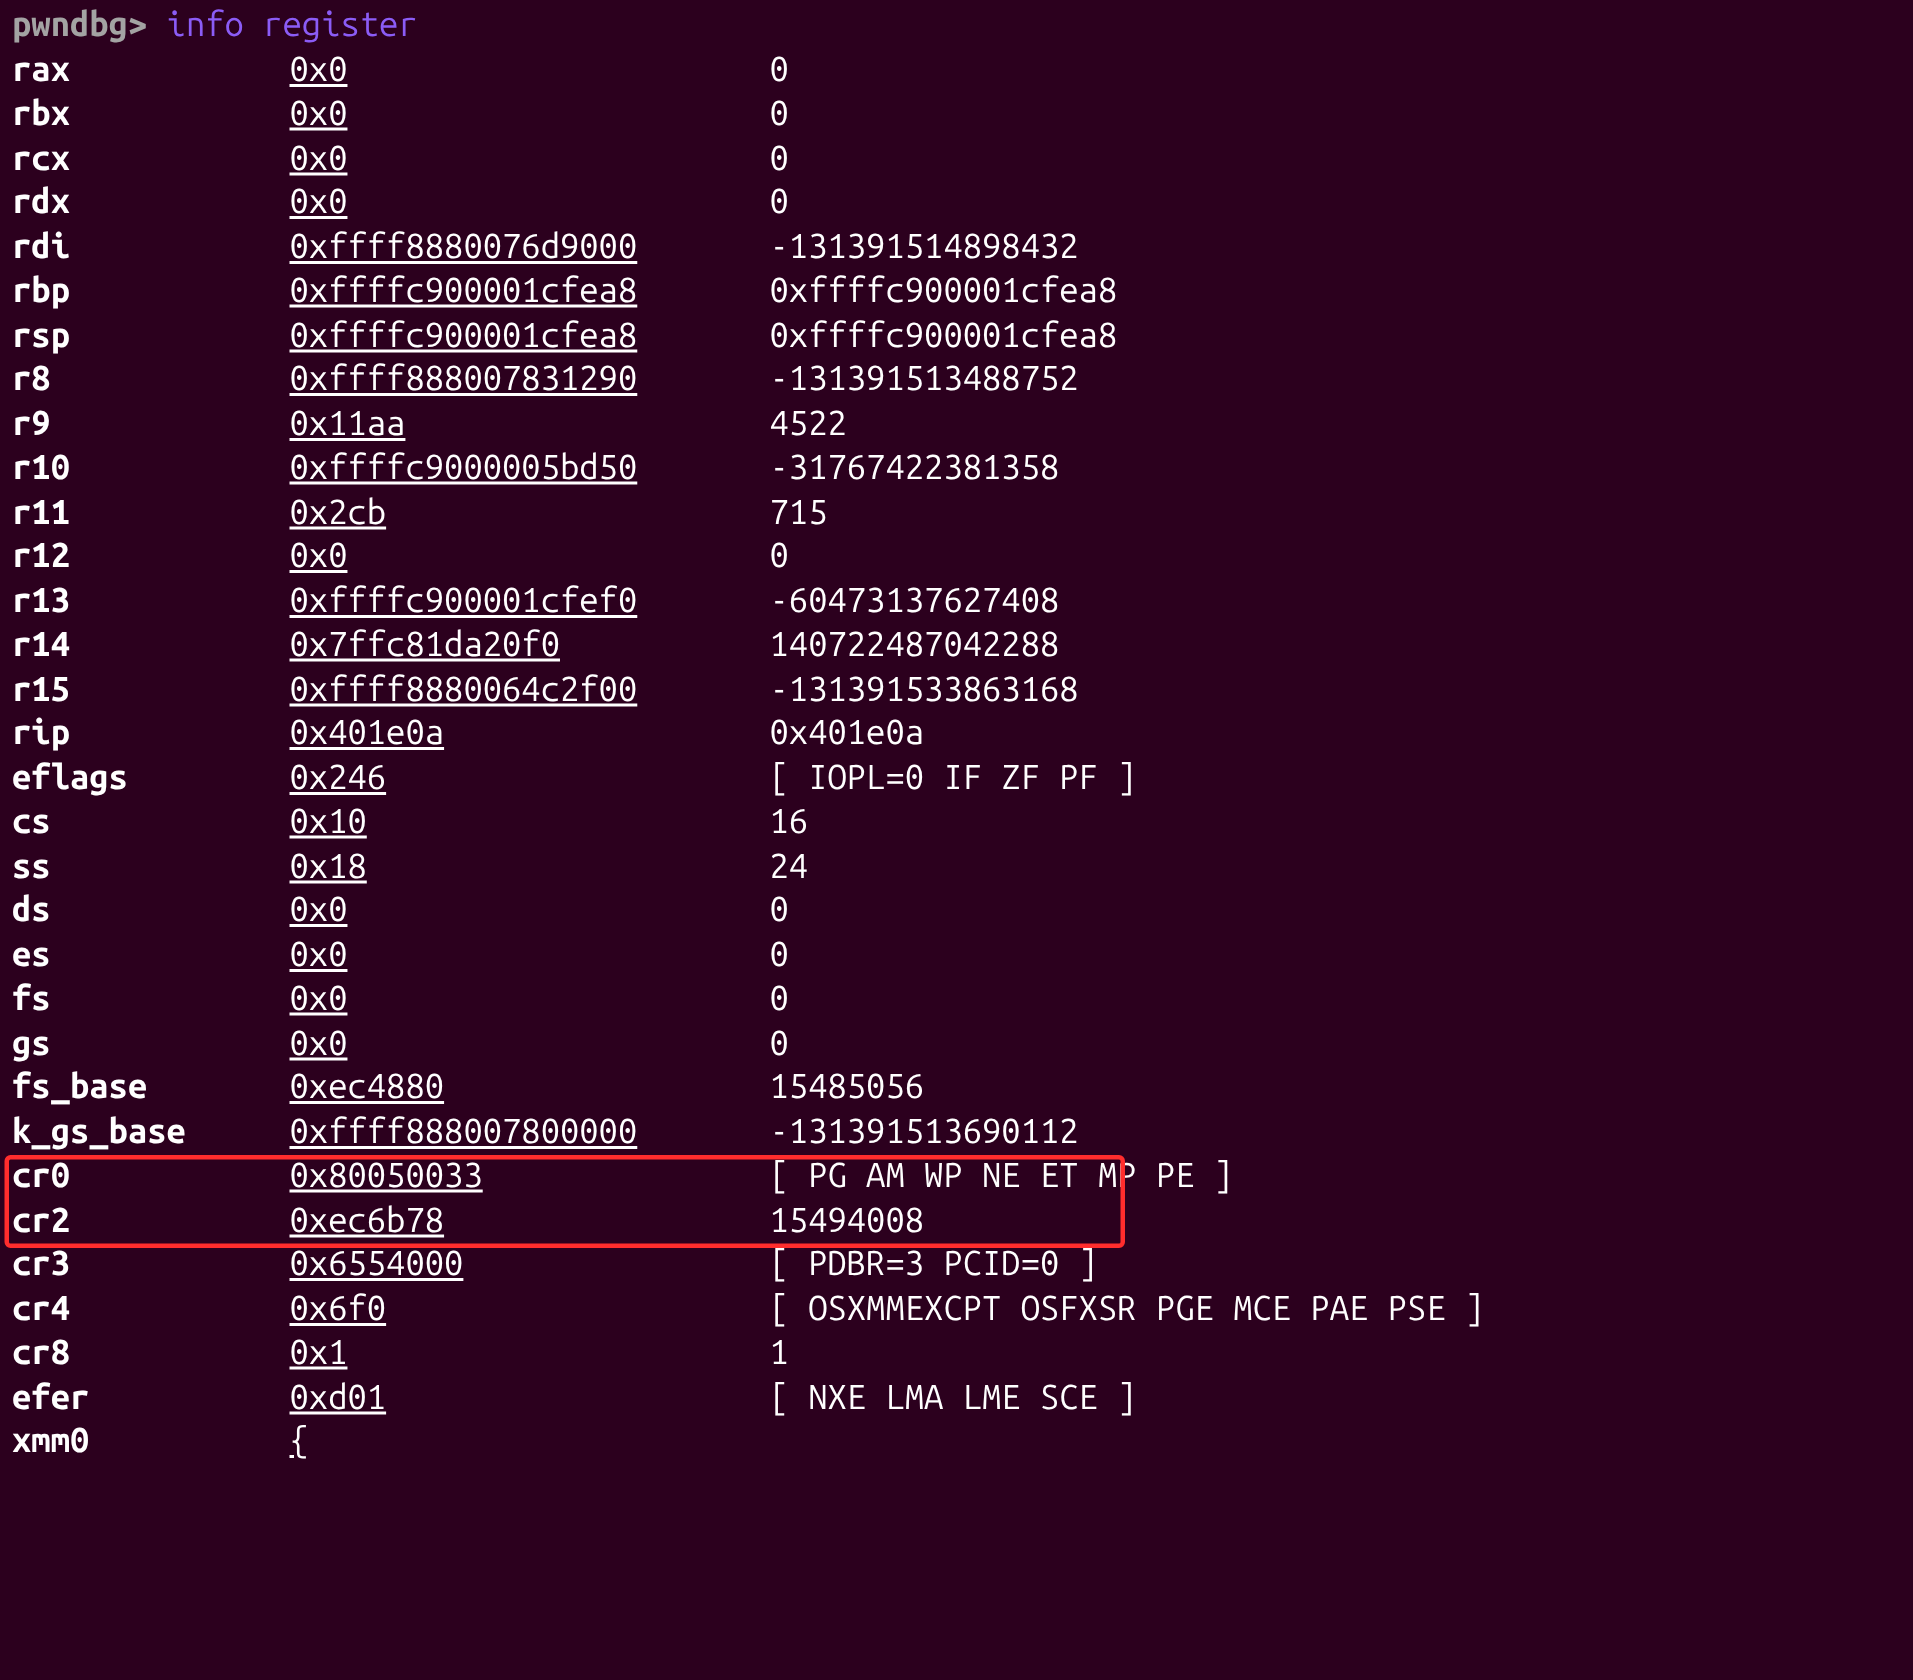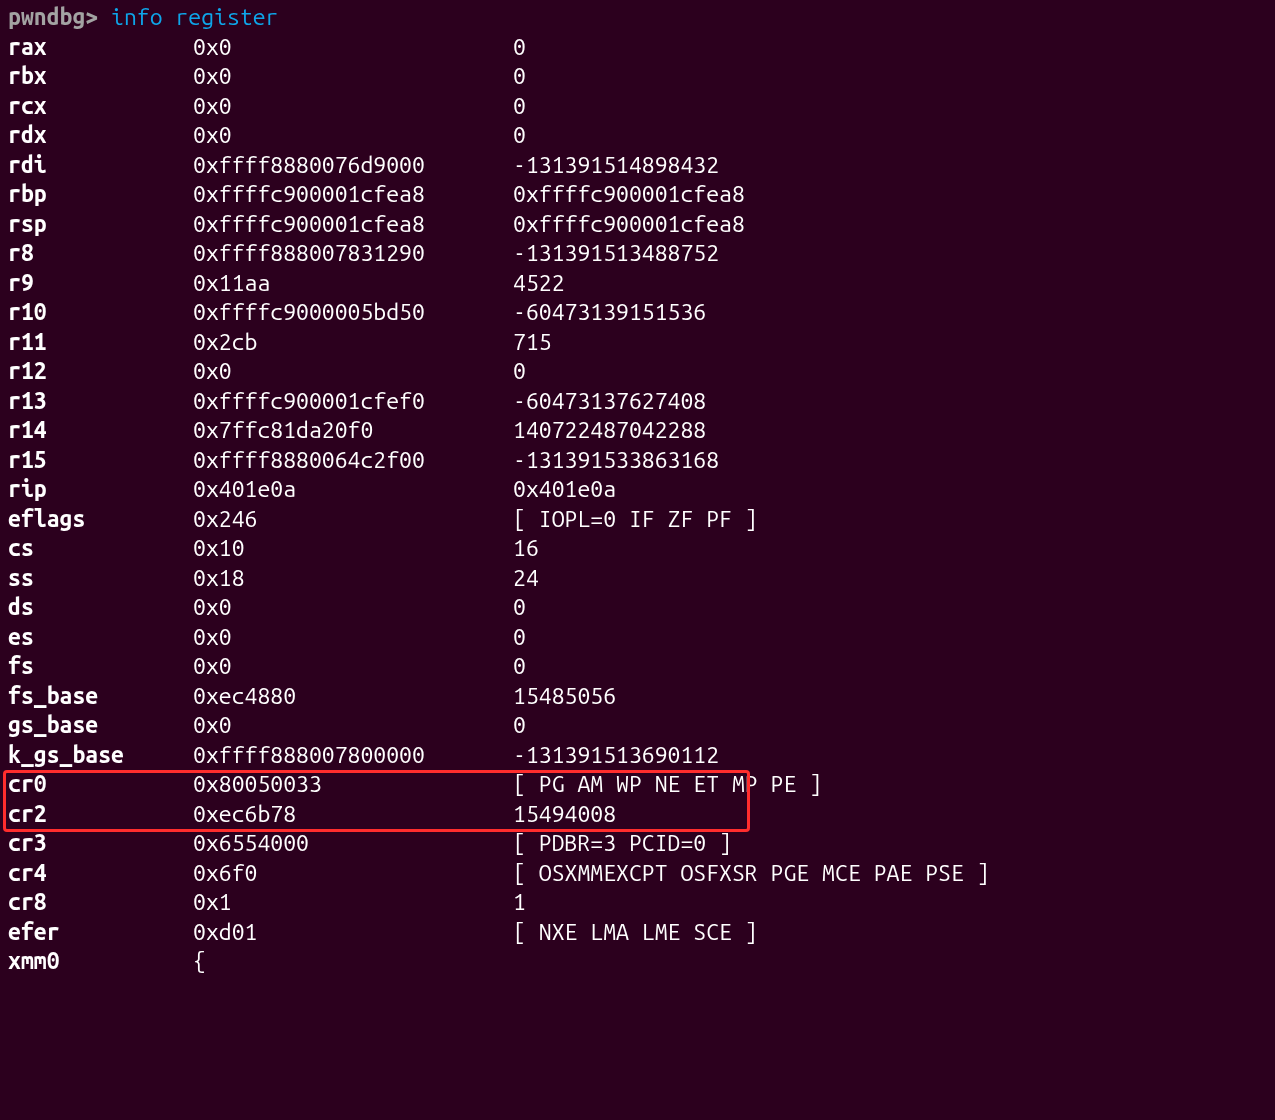--- a/index.html
+++ b/index.html
@@ -13,27 +13,27 @@
       width: 1275px;
       height: 1120px;
       overflow: hidden;
       position: relative;
     }
     .prompt {
       color: #a3a3a3;
       font-weight: bold;
     }
     .cmd {
-      color: #0ea5e9;
+      color: #8b5cf6;
     }
     .row {
       white-space: pre;
     }
     .col-name { display: inline-block; min-width: 185px; font-weight: bold; }
-    .col-hex  { display: inline-block; min-width: 320px; }
+    .col-hex  { display: inline-block; min-width: 320px; text-decoration: underline; }
     .col-dec  { display: inline-block; }
     .highlight-box {
       position: absolute;
       border: 3px solid #ff2d2d;
       border-radius: 4px;
       pointer-events: none;
     }
   </style>
 </head>
 <body>
@@ -43,35 +43,35 @@
 <div id="rows">
     <div class="row"><span class="col-name">rax</span><span class="col-hex">0x0</span><span class="col-dec">0</span></div>
     <div class="row"><span class="col-name">rbx</span><span class="col-hex">0x0</span><span class="col-dec">0</span></div>
     <div class="row"><span class="col-name">rcx</span><span class="col-hex">0x0</span><span class="col-dec">0</span></div>
     <div class="row"><span class="col-name">rdx</span><span class="col-hex">0x0</span><span class="col-dec">0</span></div>
     <div class="row"><span class="col-name">rdi</span><span class="col-hex">0xffff8880076d9000</span><span class="col-dec">-131391514898432</span></div>
     <div class="row"><span class="col-name">rbp</span><span class="col-hex">0xffffc900001cfea8</span><span class="col-dec">0xffffc900001cfea8</span></div>
     <div class="row"><span class="col-name">rsp</span><span class="col-hex">0xffffc900001cfea8</span><span class="col-dec">0xffffc900001cfea8</span></div>
     <div class="row"><span class="col-name">r8</span><span class="col-hex">0xffff888007831290</span><span class="col-dec">-131391513488752</span></div>
     <div class="row"><span class="col-name">r9</span><span class="col-hex">0x11aa</span><span class="col-dec">4522</span></div>
-    <div class="row"><span class="col-name">r10</span><span class="col-hex">0xffffc9000005bd50</span><span class="col-dec">-60473139151536</span></div>
+    <div class="row"><span class="col-name">r10</span><span class="col-hex">0xffffc9000005bd50</span><span class="col-dec">-31767422381358</span></div>
     <div class="row"><span class="col-name">r11</span><span class="col-hex">0x2cb</span><span class="col-dec">715</span></div>
     <div class="row"><span class="col-name">r12</span><span class="col-hex">0x0</span><span class="col-dec">0</span></div>
     <div class="row"><span class="col-name">r13</span><span class="col-hex">0xffffc900001cfef0</span><span class="col-dec">-60473137627408</span></div>
     <div class="row"><span class="col-name">r14</span><span class="col-hex">0x7ffc81da20f0</span><span class="col-dec">140722487042288</span></div>
     <div class="row"><span class="col-name">r15</span><span class="col-hex">0xffff8880064c2f00</span><span class="col-dec">-131391533863168</span></div>
     <div class="row"><span class="col-name">rip</span><span class="col-hex">0x401e0a</span><span class="col-dec">0x401e0a</span></div>
     <div class="row"><span class="col-name">eflags</span><span class="col-hex">0x246</span><span class="col-dec">[ IOPL=0 IF ZF PF ]</span></div>
     <div class="row"><span class="col-name">cs</span><span class="col-hex">0x10</span><span class="col-dec">16</span></div>
     <div class="row"><span class="col-name">ss</span><span class="col-hex">0x18</span><span class="col-dec">24</span></div>
     <div class="row"><span class="col-name">ds</span><span class="col-hex">0x0</span><span class="col-dec">0</span></div>
     <div class="row"><span class="col-name">es</span><span class="col-hex">0x0</span><span class="col-dec">0</span></div>
     <div class="row"><span class="col-name">fs</span><span class="col-hex">0x0</span><span class="col-dec">0</span></div>
+    <div class="row"><span class="col-name">gs</span><span class="col-hex">0x0</span><span class="col-dec">0</span></div>
     <div class="row"><span class="col-name">fs_base</span><span class="col-hex">0xec4880</span><span class="col-dec">15485056</span></div>
-    <div class="row"><span class="col-name">gs_base</span><span class="col-hex">0x0</span><span class="col-dec">0</span></div>
     <div class="row"><span class="col-name">k_gs_base</span><span class="col-hex">0xffff888007800000</span><span class="col-dec">-131391513690112</span></div>
     <div class="row"><span class="col-name">cr0</span><span class="col-hex">0x80050033</span><span class="col-dec">[ PG AM WP NE ET MP PE ]</span></div>
     <div class="row"><span class="col-name">cr2</span><span class="col-hex">0xec6b78</span><span class="col-dec">15494008</span></div>
     <div class="row"><span class="col-name">cr3</span><span class="col-hex">0x6554000</span><span class="col-dec">[ PDBR=3 PCID=0 ]</span></div>
     <div class="row"><span class="col-name">cr4</span><span class="col-hex">0x6f0</span><span class="col-dec">[ OSXMMEXCPT OSFXSR PGE MCE PAE PSE ]</span></div>
     <div class="row"><span class="col-name">cr8</span><span class="col-hex">0x1</span><span class="col-dec">1</span></div>
     <div class="row"><span class="col-name">efer</span><span class="col-hex">0xd01</span><span class="col-dec">[ NXE LMA LME SCE ]</span></div>
     <div class="row"><span class="col-name">xmm0</span><span class="col-hex">{</span><span class="col-dec"></span></div>
   </div>
 

